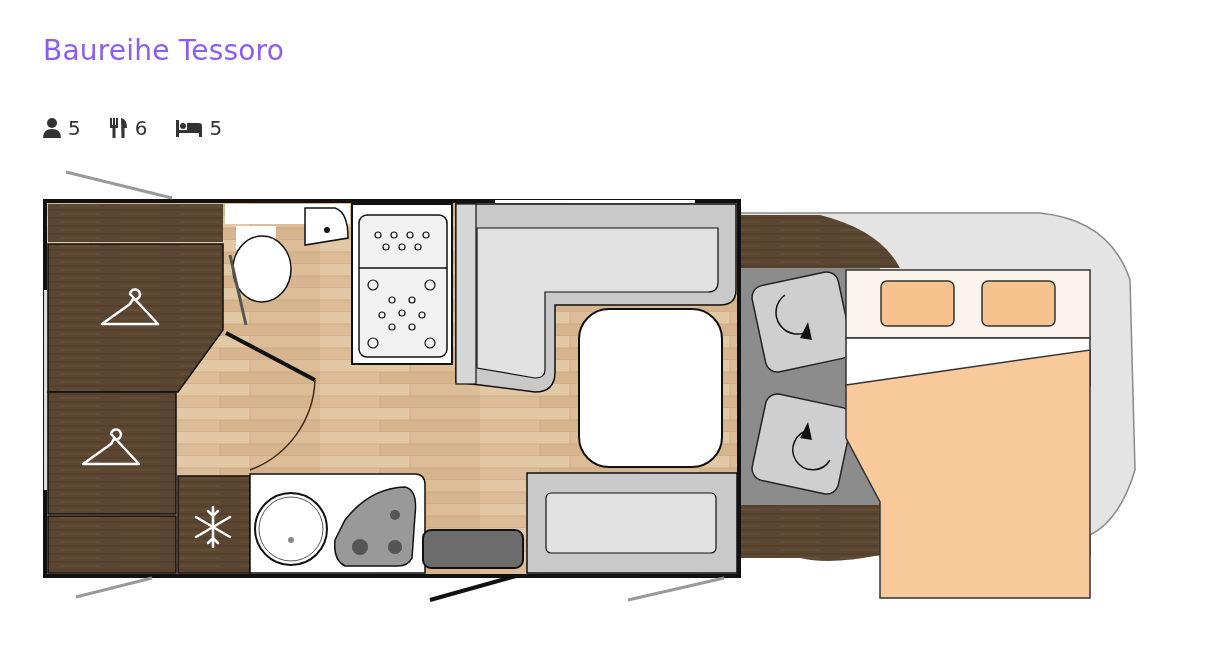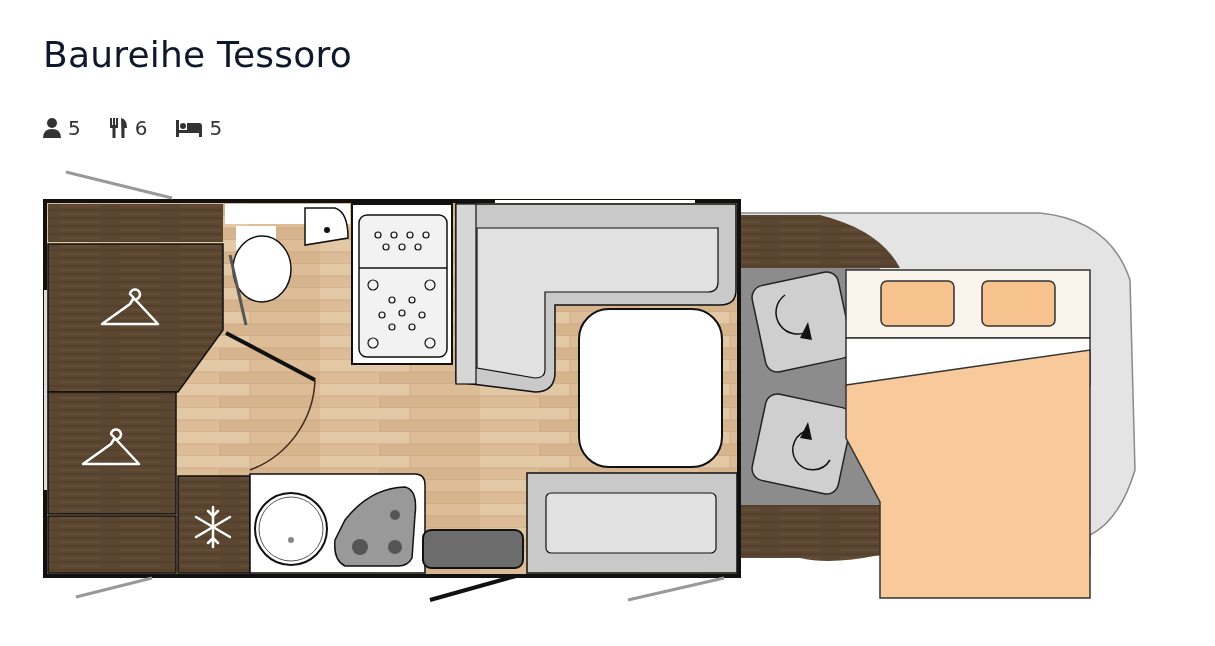--- a/index.html
+++ b/index.html
@@ -1,17 +1,17 @@
 <!DOCTYPE html>
 <html><head>
 <meta charset="utf-8">
 <style>
   html,body{margin:0;padding:0;background:#ffffff;}
   body{width:1215px;height:646px;position:relative;overflow:hidden;font-family:"Liberation Sans","DejaVu Sans",sans-serif;color:#222;}
-  .title{position:absolute;left:43px;top:34px;font-size:36px;font-weight:400;letter-spacing:0.2px;color:#0f172a;font-family:"DejaVu Sans","Liberation Sans",sans-serif;}
+  .title{position:absolute;left:43px;top:34px;font-size:28px;font-weight:400;letter-spacing:0.2px;color:#8b5cf6;font-family:"DejaVu Sans","Liberation Sans",sans-serif;}
   .specs{position:absolute;left:42px;top:116px;display:flex;align-items:center;gap:0;}
   .spec{display:flex;align-items:center;margin-right:28px;}
   .spec svg{display:block;margin-right:6px;}
   .spec span{font-size:20px;color:#333;font-family:"DejaVu Sans","Liberation Sans",sans-serif;}
   .plan{position:absolute;left:0;top:160px;}
 </style>
 </head>
 <body>
 
 <div class="title">Baureihe Tessoro</div>

